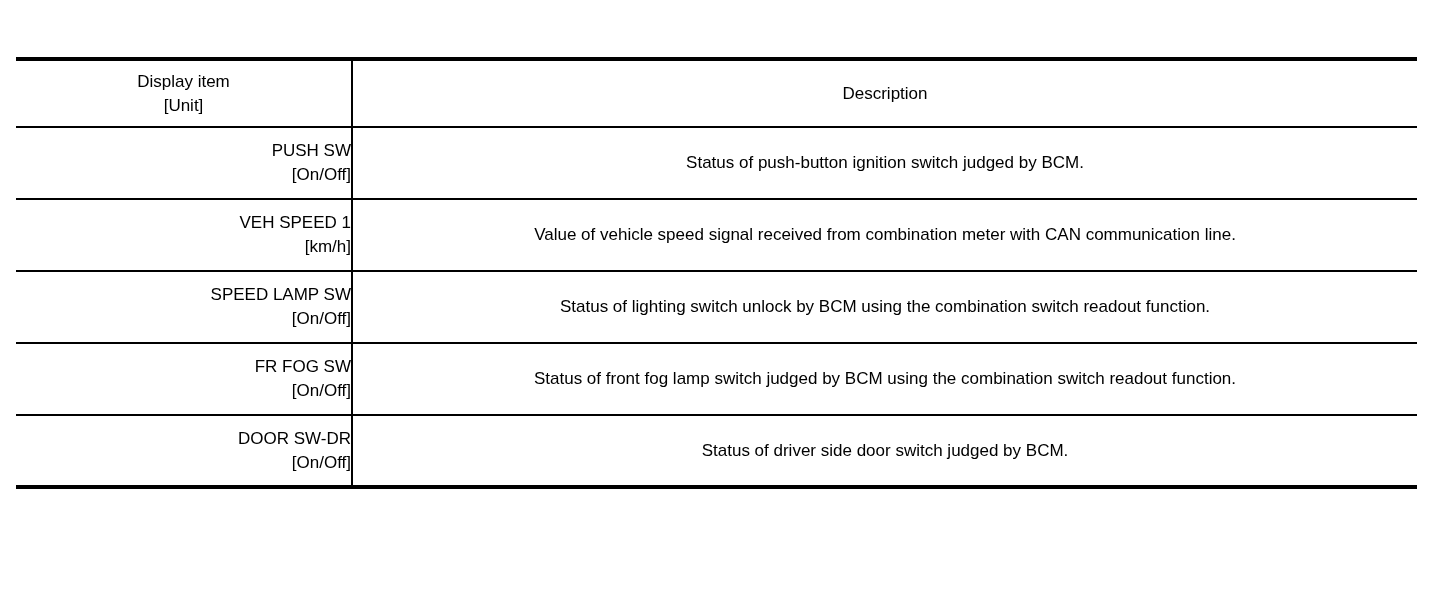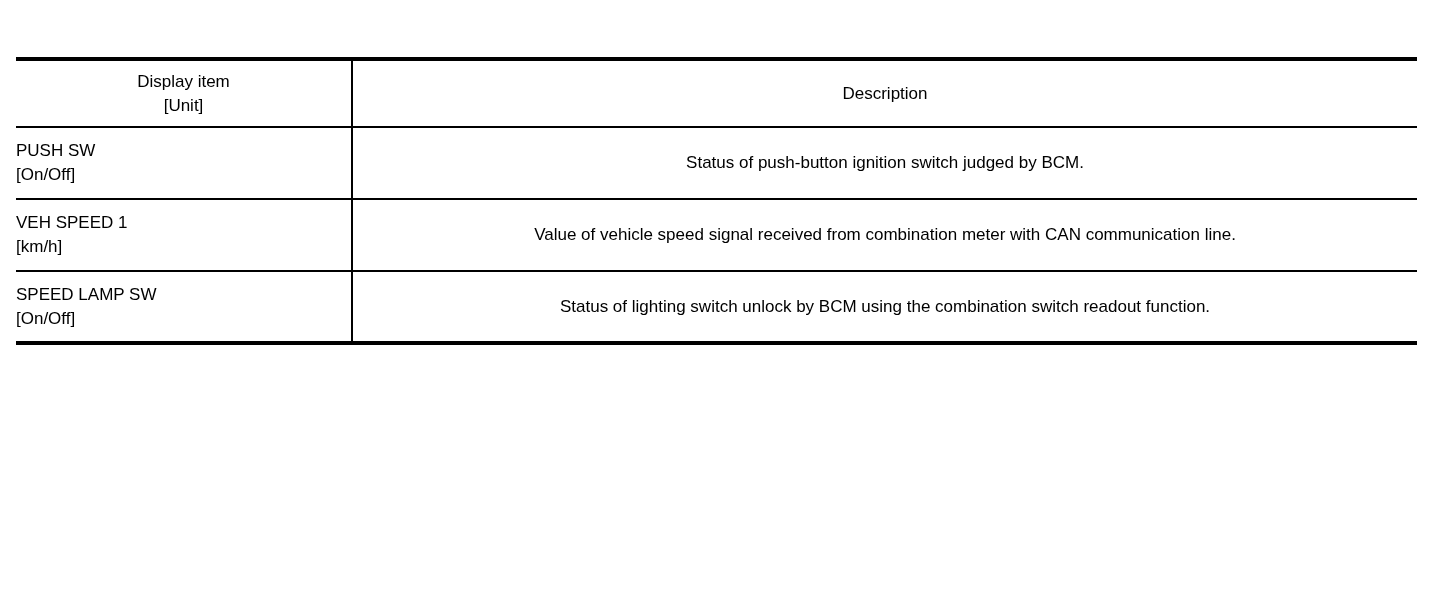--- a/index.html
+++ b/index.html
@@ -42,21 +42,21 @@
   table.data-table td.col-item {
     border-right: 2px solid #000;
   }
   thead tr { height: 68px; }
   tbody tr { height: 72px; }
   th.col-item, th.col-desc {
     text-align: center;
     line-height: 24px;
   }
   td.col-item {
-    text-align: left;
+    text-align: right;
     padding-left: 13px;
     line-height: 24px;
   }
   td.col-desc {
     text-align: center;
     padding-left: 16px;
     line-height: 22px;
   }
 </style>
 </head>
@@ -92,15 +92,29 @@
           </td>
           <td class="col-desc">Value of vehicle speed signal received from combination meter with CAN communication line.</td>
         </tr>
         <tr>
           <td class="col-item">
             <div>SPEED LAMP SW</div>
             <div>[On/Off]</div>
           </td>
           <td class="col-desc">Status of lighting switch unlock by BCM using the combination switch readout function.</td>
         </tr>
+        <tr>
+          <td class="col-item">
+            <div>FR FOG SW</div>
+            <div>[On/Off]</div>
+          </td>
+          <td class="col-desc">Status of front fog lamp switch judged by BCM using the combination switch readout function.</td>
+        </tr>
+        <tr>
+          <td class="col-item">
+            <div>DOOR SW-DR</div>
+            <div>[On/Off]</div>
+          </td>
+          <td class="col-desc">Status of driver side door switch judged by BCM.</td>
+        </tr>
       </tbody>
   </table>
 </div>
 
 </body></html>

